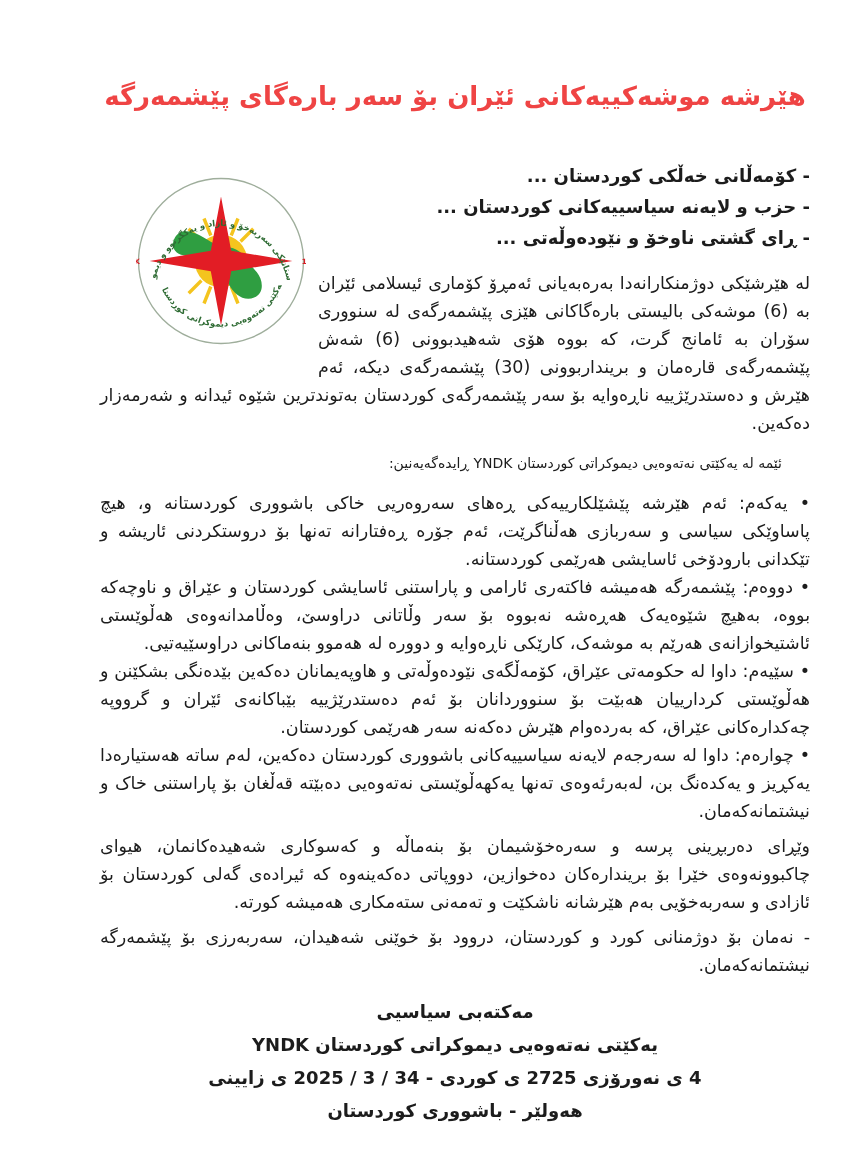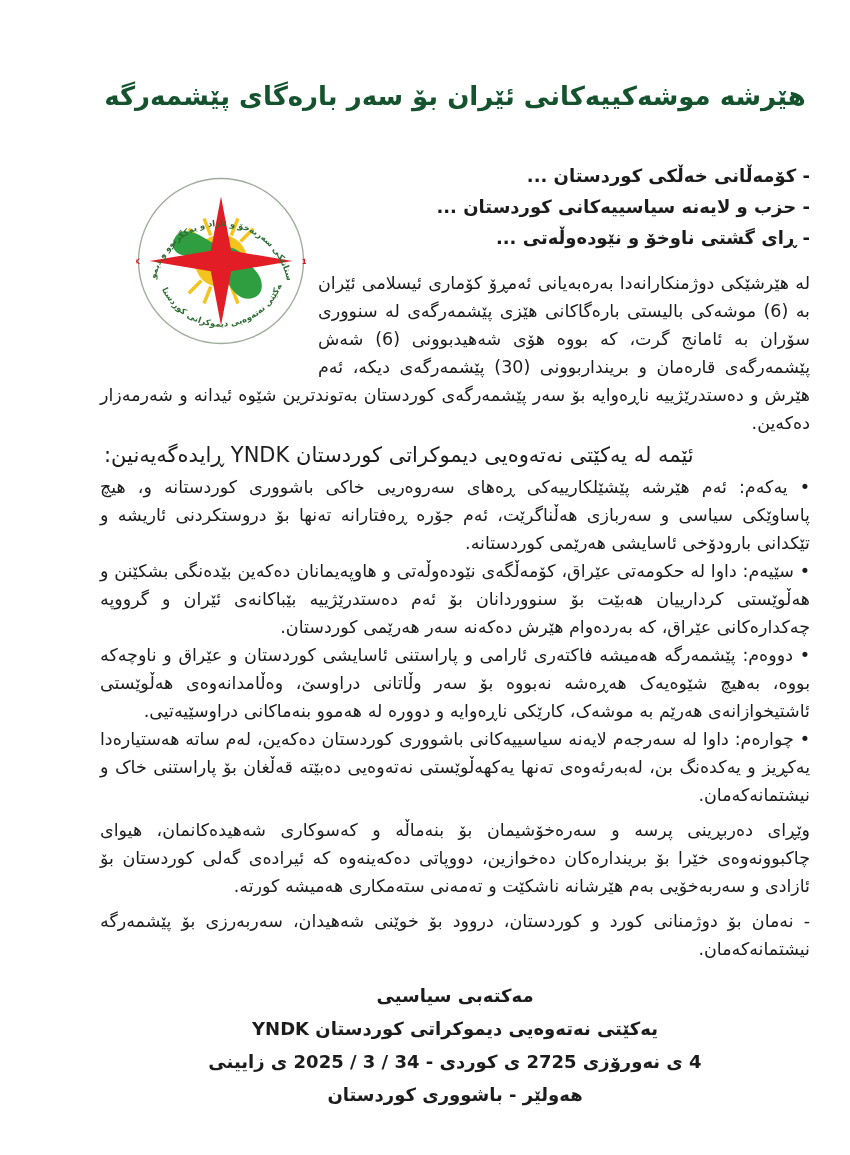--- a/index.html
+++ b/index.html
@@ -15,21 +15,21 @@
   .content{
     margin-right:40px;
     margin-left:100px; 
   }
   .title{
     padding-top:76px;
     text-align:center;
     font-weight:bold;
     font-size:26px;
     line-height:40px;
-    color:#14532d;
+    color:#ef4444;
   }
   .intro{
     margin-top:44px;
     font-weight:bold;
     font-size:18px;
     line-height:31px;
     text-align:right;
   }
   .logo-wrap{
     float:left;
@@ -37,24 +37,24 @@
     margin:16px 12px 12px 36px;
   }
   p.body-par{
     margin:0;
     font-size:17.5px;
     line-height:28px;
     text-align:justify;
     text-justify:inter-word;
   }
   p.announce{
-    margin:4px;
-    font-size:21px;
+    margin:12px;
+    font-size:14px;
     line-height:28px;
-    text-align:left;
+    text-align:right;
     padding-right:16px;
   }
   p.bullet{}
   p.closing{margin-top:7px;}
   .footer{
     margin-top:16px;
     text-align:center;
     font-weight:bold;
     font-size:18px;
     line-height:33px;
@@ -116,22 +116,22 @@
       <div>- کۆمەڵانی خەڵکی کوردستان ...</div>
       <div>- حزب و لایەنە سیاسییەکانی کوردستان ...</div>
       <div>- ڕای گشتی ناوخۆ و نێودەوڵەتی ...</div>
 
       <p class="body-par" style="font-weight:normal;margin-top:16px;">لە هێرشێکی دوژمنکارانەدا بەرەبەیانی ئەمڕۆ کۆماری ئیسلامی ئێران بە (6) موشەکی بالیستی بارەگاکانی هێزی پێشمەرگەی لە سنووری سۆران بە ئامانج گرت، کە بووە هۆی شەهیدبوونی (6) شەش پێشمەرگەی قارەمان و برینداربوونی (30) پێشمەرگەی دیکە، ئەم هێرش و دەستدرێژییە ناڕەوایە بۆ سەر پێشمەرگەی کوردستان بەتوندترین شێوە ئیدانە و شەرمەزار دەکەین.</p>
     </div>
 
     <p class="announce">ئێمە لە یەکێتی نەتەوەیی دیموکراتی کوردستان YNDK ڕایدەگەیەنین:</p>
 
     <p class="body-par bullet">• یەکەم: ئەم هێرشە پێشێلکارییەکی ڕەهای سەروەریی خاکی باشووری کوردستانە و، هیچ پاساوێکی سیاسی و سەربازی هەڵناگرێت، ئەم جۆرە ڕەفتارانە تەنها بۆ دروستکردنی ئاریشە و تێکدانی بارودۆخی ئاسایشی هەرێمی کوردستانە.</p>
+    <p class="body-par bullet">• دووەم: پێشمەرگە هەمیشە فاکتەری ئارامی و پاراستنی ئاسایشی کوردستان و عێراق و ناوچەکە بووە، بەهیچ شێوەیەک هەڕەشە نەبووە بۆ سەر وڵاتانی دراوسێ، وەڵامدانەوەی هەڵوێستی ئاشتیخوازانەی هەرێم بە موشەک، کارێکی ناڕەوایە و دوورە لە هەموو بنەماکانی دراوسێیەتیی.</p>
     <p class="body-par bullet">• سێیەم: داوا لە حکومەتی عێراق، کۆمەڵگەی نێودەوڵەتی و هاوپەیمانان دەکەین بێدەنگی بشکێنن و هەڵوێستی کردارییان هەبێت بۆ سنووردانان بۆ ئەم دەستدرێژییە بێباکانەی ئێران و گرووپە چەکدارەکانی عێراق، کە بەردەوام هێرش دەکەنە سەر هەرێمی کوردستان.</p>
-    <p class="body-par bullet">• دووەم: پێشمەرگە هەمیشە فاکتەری ئارامی و پاراستنی ئاسایشی کوردستان و عێراق و ناوچەکە بووە، بەهیچ شێوەیەک هەڕەشە نەبووە بۆ سەر وڵاتانی دراوسێ، وەڵامدانەوەی هەڵوێستی ئاشتیخوازانەی هەرێم بە موشەک، کارێکی ناڕەوایە و دوورە لە هەموو بنەماکانی دراوسێیەتیی.</p>
     <p class="body-par bullet">• چوارەم: داوا لە سەرجەم لایەنە سیاسییەکانی باشووری کوردستان دەکەین، لەم ساتە هەستیارەدا یەکڕیز و یەکدەنگ بن، لەبەرئەوەی تەنها یەکهەڵوێستی نەتەوەیی دەبێتە قەڵغان بۆ پاراستنی خاک و نیشتمانەکەمان.</p>
 
     <p class="body-par closing">وێڕای دەربڕینی پرسە و سەرەخۆشیمان بۆ بنەماڵە و کەسوکاری شەهیدەکانمان، هیوای چاکبوونەوەی خێرا بۆ بریندارەکان دەخوازین، دووپاتی دەکەینەوە کە ئیرادەی گەلی کوردستان بۆ ئازادی و سەربەخۆیی بەم هێرشانە ناشکێت و تەمەنی ستەمکاری هەمیشە کورتە.</p>
     <p class="body-par closing">- نەمان بۆ دوژمنانی کورد و کوردستان، دروود بۆ خوێنی شەهیدان، سەربەرزی بۆ پێشمەرگە نیشتمانەکەمان.</p>
 
     <div class="footer">
       <div>مەکتەبی سیاسیی</div>
       <div>یەکێتی نەتەوەیی دیموکراتی کوردستان YNDK</div>
       <div>4 ی نەورۆزی 2725 ی کوردی -  34 / 3 / 2025 ی زایینی</div>
       <div>هەولێر - باشووری کوردستان</div>

